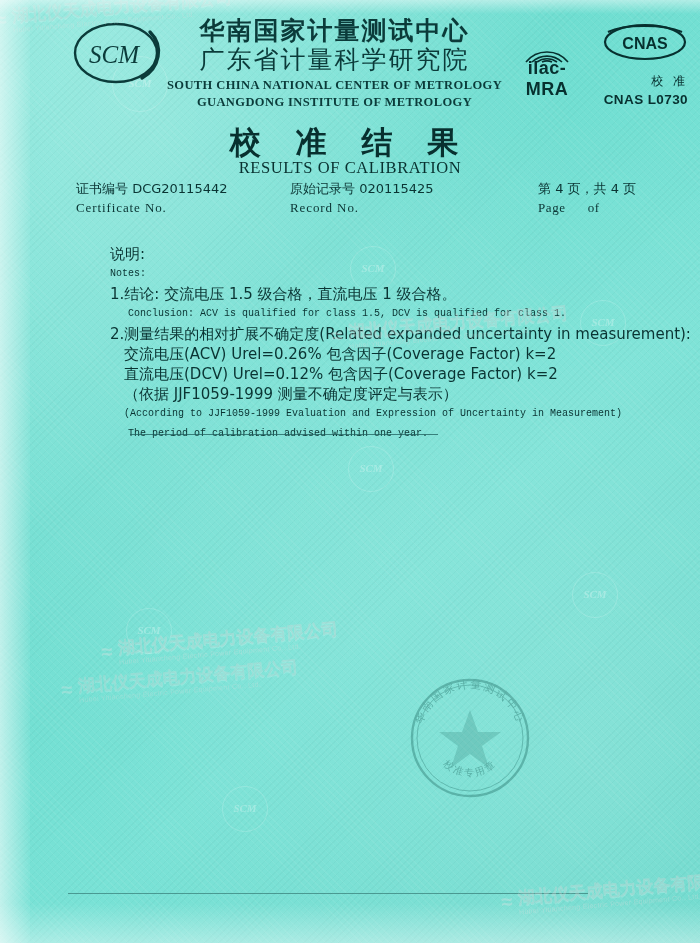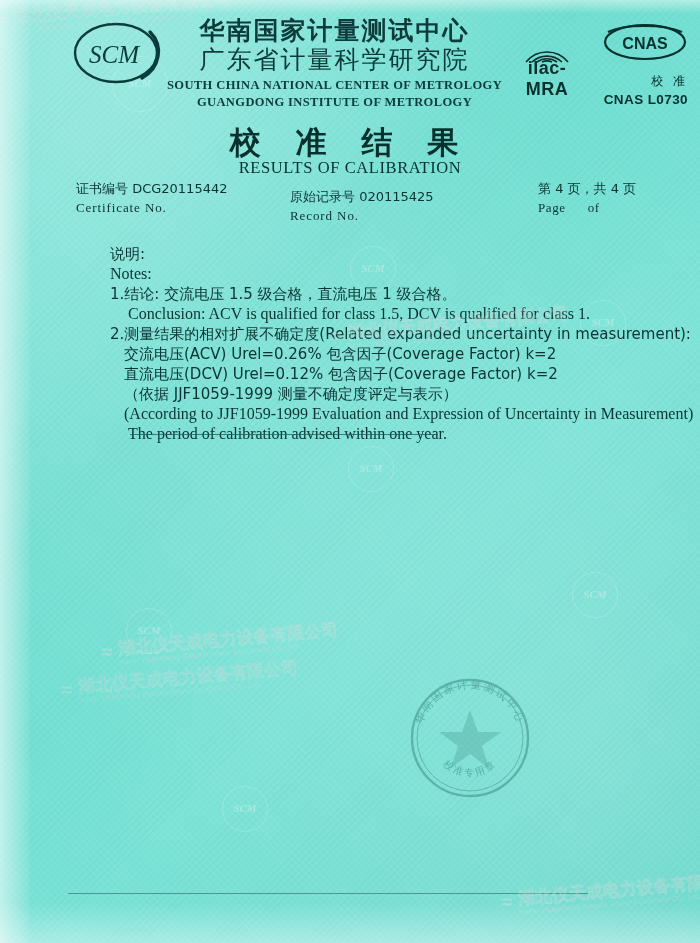--- a/index.html
+++ b/index.html
@@ -181,21 +181,21 @@
     font-family: "DejaVu Sans", sans-serif;
     white-space: nowrap;
   }
   .meta .en {
     font-size: 13px;
     letter-spacing: 0.9px;
     margin-top: 2px;
     white-space: nowrap;
   }
   .meta-cert { left: 76px; top: 0; }
-  .meta-record { left: 290px; top: 8px; }
+  .meta-record { left: 290px; top: 0; }
   .meta-page { left: 538px; top: 0; }
   .meta-page .en { letter-spacing: 0.6px; }
   .page-word-gap { display:inline-block; width: 22px; }
 
   
   .notes {
     position: absolute;
     top: 244px;
     left: 110px;
     width: 520px;
@@ -203,22 +203,22 @@
   }
   .ln {
     line-height: 20px;
     white-space: nowrap;
   }
   .ln.zh {
     font-size: 15px;
     font-family: "DejaVu Sans", sans-serif;
   }
   .ln.en {
-    font-size: 16px;
-    font-family: Liberation Serif, serif;
+    font-size: 10px;
+    font-family: Liberation Mono, monospace;
   }
   .ind1 { padding-left: 0; }
   .ind2 { padding-left: 18px; }
   .ind3 { padding-left: 14px; }
 
   .rule {
     position: absolute;
     left: 130px;
     top: 434px;
     width: 308px;

